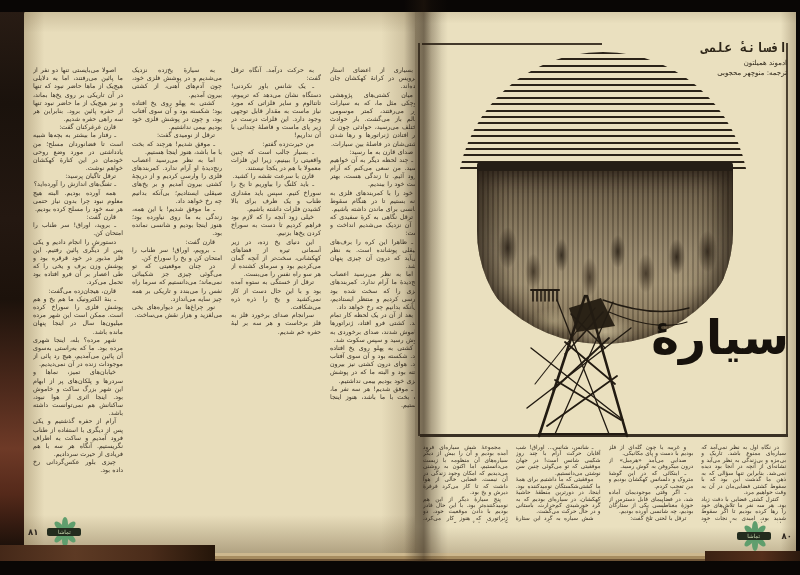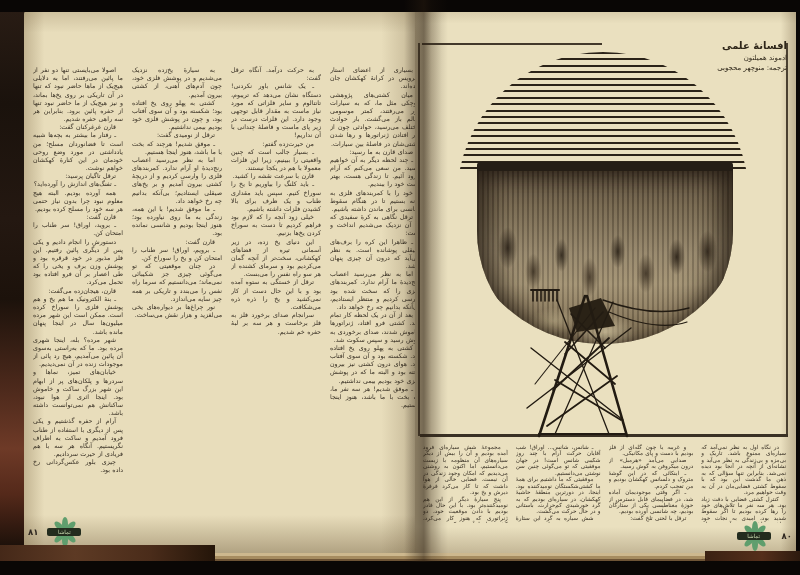--- a/index.html
+++ b/index.html
@@ -62,21 +62,21 @@
   .col{flex:1;overflow:hidden;text-align:justify;}
   .col p{margin:0;text-indent:7px;word-spacing:.4px;}
   
   .rule{position:absolute;background:#43392b;}
   .rule-top{left:7px;top:36px;width:180px;height:2px;}
   .rule-mid{left:5px;top:427px;width:368px;height:2.5px;background:#3a3124;}
   .vrule-l{left:3px;top:36px;width:1.5px;height:393px;background:#4a4030;}
   .vrule-r{left:371px;top:36px;width:1.5px;height:393px;background:#4a4030;}
   
   .story-header{position:absolute;right:9px;top:33px;text-align:right;color:#2e2619;}
-  .genre{font-size:10px;font-weight:bold;letter-spacing:.5px;}
+  .genre{font-size:13px;font-weight:bold;letter-spacing:.5px;font-family:Liberation Mono, monospace;}
   .author{font-size:7px;margin-top:3px;}
   .translator{font-size:7px;margin-top:2px;}
   
   .circle-art{
     position:absolute;left:42px;top:45px;width:292px;height:292px;border-radius:50%;
     overflow:hidden;
   }
   .stripe-cap{
     position:absolute;left:0;top:0;width:100%;height:120px;
     background:repeating-linear-gradient(180deg,#2b2318 0 2px,rgba(0,0,0,0) 2px 6.4px);
@@ -254,20 +254,21 @@
         <line x1="88" y1="14" x2="30" y2="146" stroke-width="1.3"></line>
         <line x1="10" y1="96" x2="70" y2="20" stroke-width="1.1"></line>
         <line x1="14" y1="146" x2="100" y2="146" stroke-width="2.2"></line>
 
         <path d="M78,12 Q128,30 164,20" stroke-width="1.4"></path>
         <path d="M84,24 Q132,44 162,34" stroke-width="1.2"></path>
       </g>
     </svg>
 
     <div class="story-title">
+      <div>سیارهٔ</div>
     </div>
 
     <div class="cols rp-cols">
       <div class="col" dir="rtl">
           <p>در نگاه اول به نظر نمی‌آمد که سیاره‌ای ممنوع باشد. تاریک و بی‌مزه و بی‌زندگی به نظر می‌آید و نشانه‌ای از آنچه در آنجا بود دیده نمی‌شد. بنابراین تنها سؤالی که به ذهن ما گذشت این بود که با سقوط کشتی فضایی‌مان در آن به وقت خواهیم مرد.</p>
           <p>کنترل کشتی فضایی با دقت زیاد بود. هر سه نفر ما تلاش‌های خود را رها کرده بودیم تا اگر سقوط شدید بود، امیدی به نجات خود نداشته باشیم، در آن بوته‌های ضخیم فلزی، چون آدم‌های آهنی جالب و عجیب</p>
         </div>
       <div class="col" dir="rtl">
           <p>و غریبه یا چون گله‌ای از فلز بودیم با دست و پای مکانیکی.</p>
           <p>صدایی می‌آمد «هرمبل» از درون میکروفن به گوش رسید.</p>

